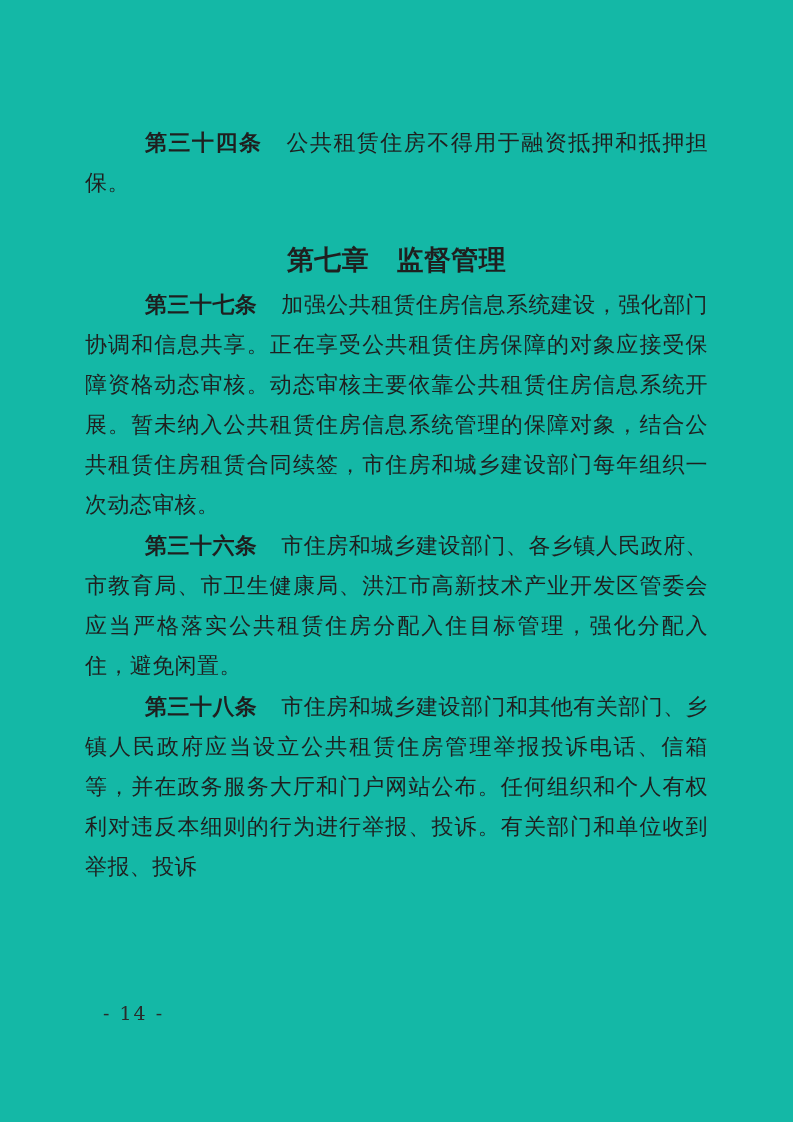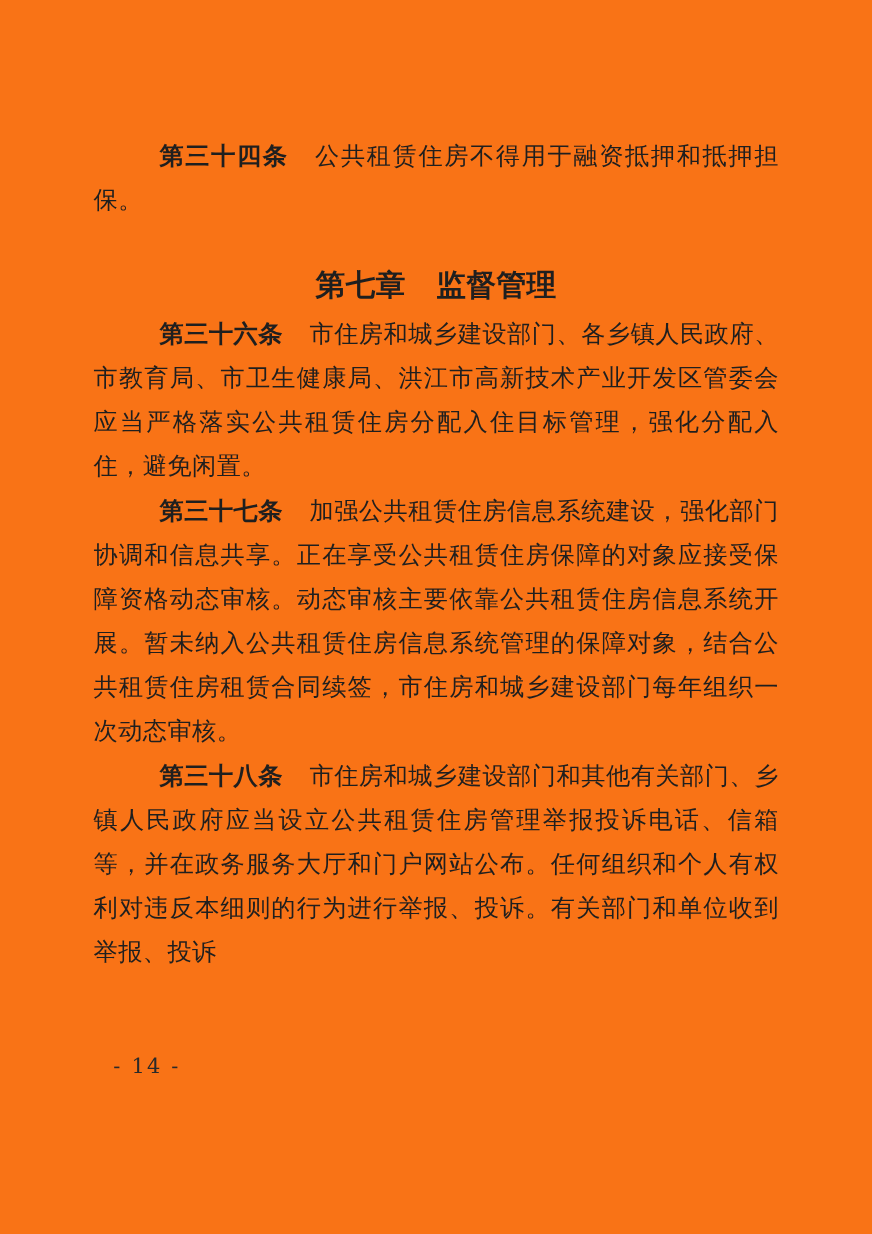--- a/index.html
+++ b/index.html
@@ -6,21 +6,21 @@
   html, body {
     width: 793px; height: 1122px;
     background: #ffffff;
     font-family: "DejaVu Serif", "Liberation Serif", serif;
     color: #1f1f1f;
     overflow: hidden;
   }
   .page {
     position: relative;
     width: 793px; height: 1122px;
-    background: #f97316;
+    background: #14b8a6;
   }
   .content {
     position: absolute;
     left: 85px;
     top: 122px;
     width: 623px;
   }
   .article {
     font-size: 22px;
     line-height: 40px;
@@ -37,40 +37,40 @@
     line-height: 40px;
     font-weight: bold;
     text-align: center;
     text-indent: 0;
     margin-top: 37px;
     margin-bottom: 4px;
   }
   .page-number {
     position: absolute;
     left: 103px;
-    top: 956px;
+    top: 1000px;
     font-size: 19px;
     line-height: 26px;
     color: #2a2a2a;
     letter-spacing: 2px;
   }
 </style>
 </head>
 <body>
 
 <div class="page">
   <div class="content">
 
     <p class="article"><span class="article-label">第三十四条</span><span>公共租赁住房不得用于融资抵押和抵押担保。</span></p>
 
 
     <h2 class="article chapter-heading">第七章　监督管理</h2>
 
+    <p class="article"><span class="article-label">第三十七条</span><span>加强公共租赁住房信息系统建设，强化部门协调和信息共享。正在享受公共租赁住房保障的对象应接受保障资格动态审核。动态审核主要依靠公共租赁住房信息系统开展。暂未纳入公共租赁住房信息系统管理的保障对象，结合公共租赁住房租赁合同续签，市住房和城乡建设部门每年组织一次动态审核。</span></p>
+
     <p class="article"><span class="article-label">第三十六条</span><span>市住房和城乡建设部门、各乡镇人民政府、市教育局、市卫生健康局、洪江市高新技术产业开发区管委会应当严格落实公共租赁住房分配入住目标管理，强化分配入住，避免闲置。</span></p>
-
-    <p class="article"><span class="article-label">第三十七条</span><span>加强公共租赁住房信息系统建设，强化部门协调和信息共享。正在享受公共租赁住房保障的对象应接受保障资格动态审核。动态审核主要依靠公共租赁住房信息系统开展。暂未纳入公共租赁住房信息系统管理的保障对象，结合公共租赁住房租赁合同续签，市住房和城乡建设部门每年组织一次动态审核。</span></p>
 
     <p class="article"><span class="article-label">第三十八条</span><span>市住房和城乡建设部门和其他有关部门、乡镇人民政府应当设立公共租赁住房管理举报投诉电话、信箱等，并在政务服务大厅和门户网站公布。任何组织和个人有权利对违反本细则的行为进行举报、投诉。有关部门和单位收到举报、投诉</span></p>
 
   </div>
 
   <div class="page-number">- 14 -</div>
 </div>
 
 </body></html>

